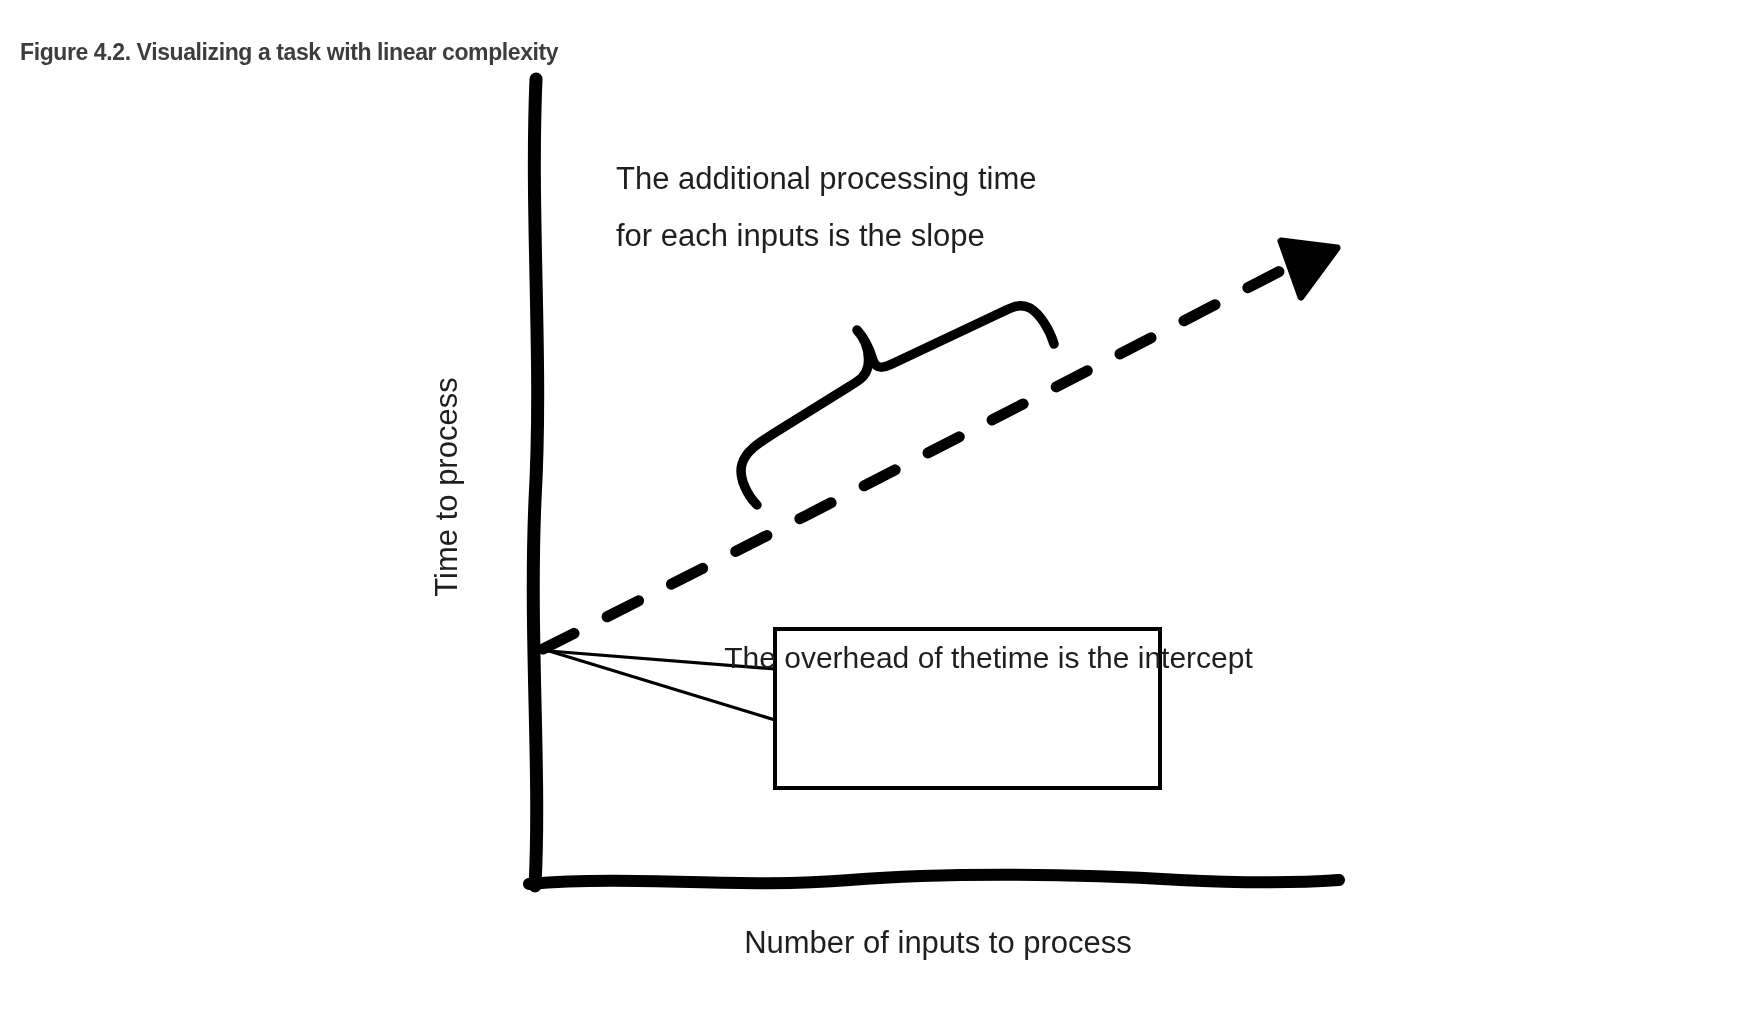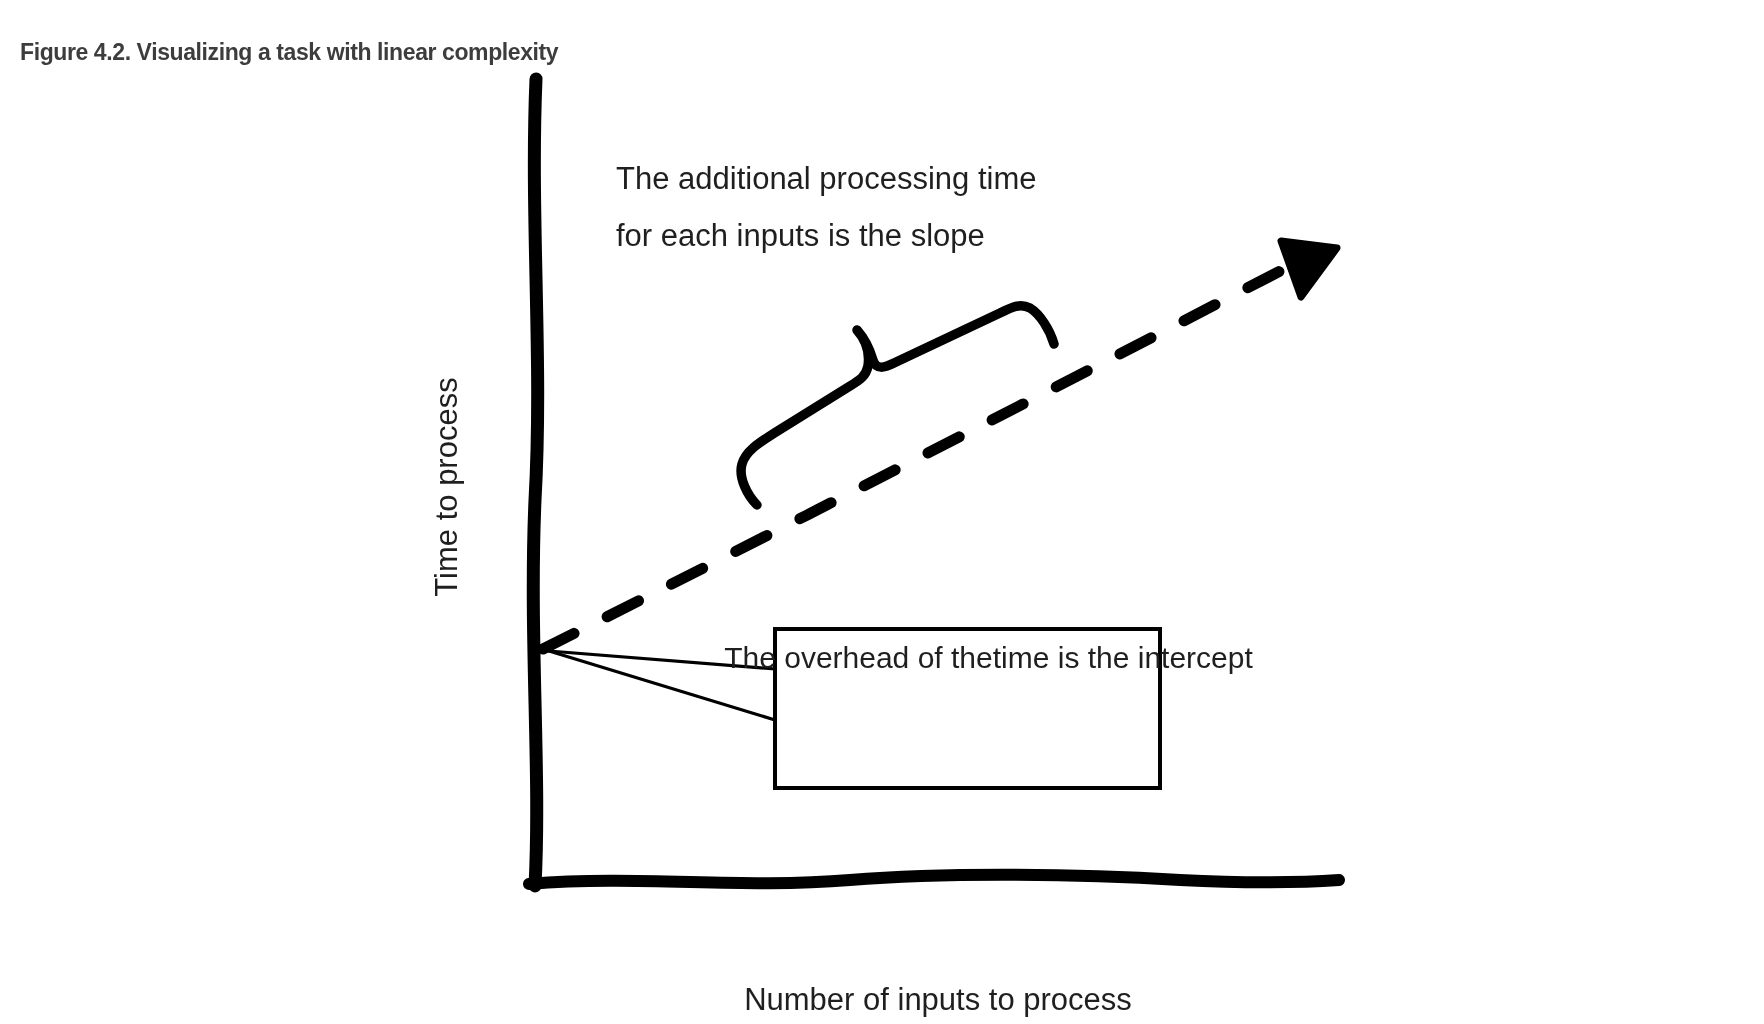--- a/index.html
+++ b/index.html
@@ -66,21 +66,21 @@
     position: absolute;
     left: 447px;
     top: 487px;
     transform: translate(-50%, -50%) rotate(-90deg);
     font-size: 31px;
     white-space: nowrap;
   }
   .x-axis-label {
     position: absolute;
     left: 938px;
-    top: 1000px;
+    top: 943px;
     transform: translate(-50%, -50%);
     font-size: 31px;
     white-space: nowrap;
   }
 </style>
 </head>
 <body>
 
 <div class="page">
 

